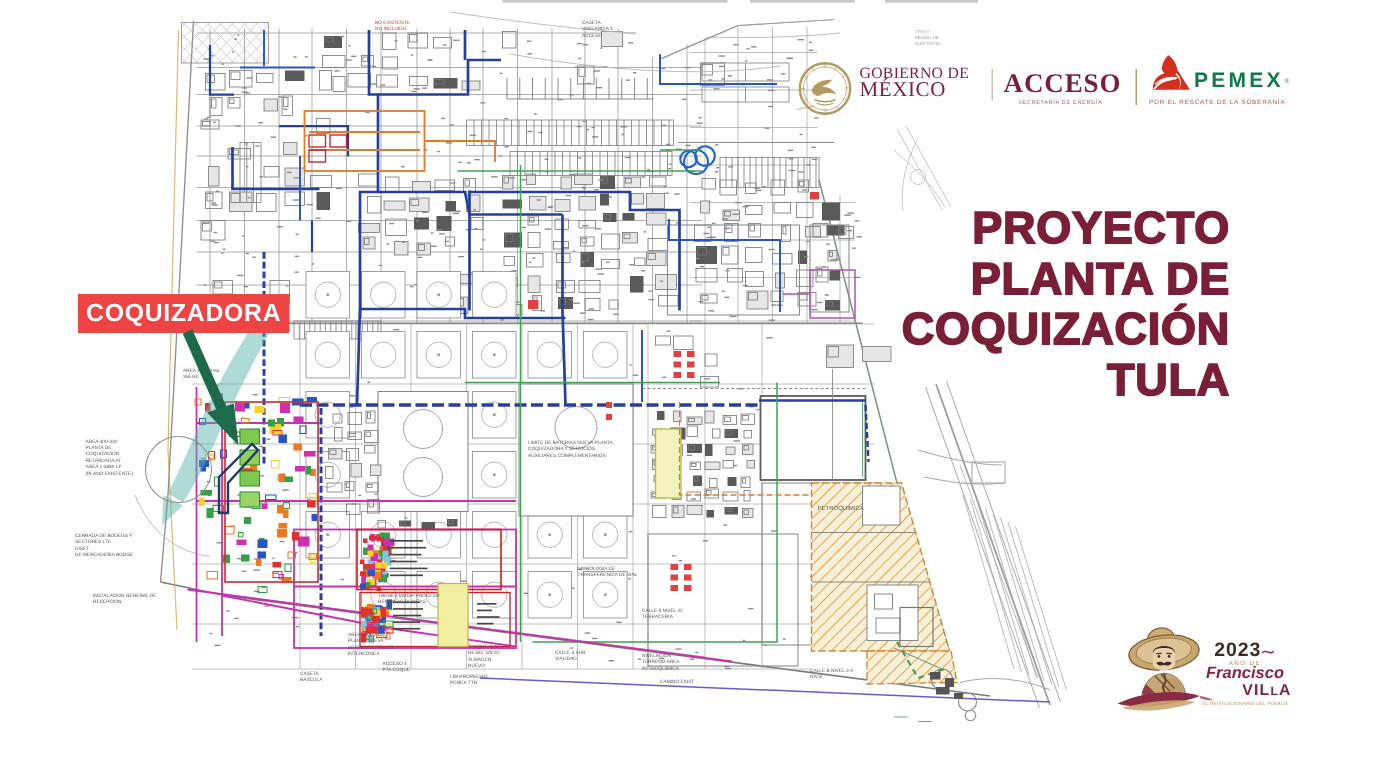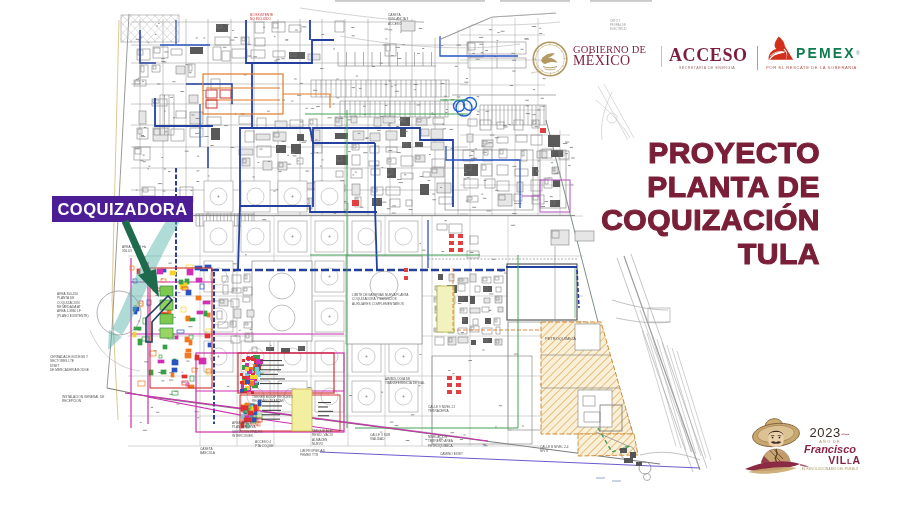--- a/index.html
+++ b/index.html
@@ -1640,21 +1640,21 @@
       <text x="200" y="454.3">BASCULA</text>
     </g>
 
 <g fill="#c9c9c9">
       <rect x="335" y="0" width="150" height="1.8"></rect>
       <rect x="500" y="0" width="70" height="1.8"></rect>
       <rect x="590" y="0" width="62" height="1.8"></rect>
     </g>
 </svg>
 
-<div class="abs" style="left:52px;top:196px;width:141px;height:26px;background:#4c1d95;color:#fff;font-weight:bold;font-size:16.5px;letter-spacing:0.5px;text-align:center;line-height:26px;">COQUIZADORA</div>
+<div class="abs" style="left:52px;top:196px;width:141px;height:26px;background:#ef4444;color:#fff;font-weight:bold;font-size:16.5px;letter-spacing:0.5px;text-align:center;line-height:26px;">COQUIZADORA</div>
 
 <svg class="abs" style="left:100px;top:215px" width="90" height="100" viewBox="0 0 90 100">
 <path d="M25,6 L48,58" stroke="#1e6a4d" stroke-width="7" fill="none"></path>
 <path d="M38,60 L56,54 L59,82 Z" fill="#1e6a4d"></path>
 </svg>
 
 <svg class="abs" style="left:531px;top:40px" width="38" height="38" viewBox="0 0 38 38">
 <circle cx="19" cy="19" r="16.8" fill="none" stroke="#b29a62" stroke-width="1.6"></circle>
 <circle cx="19" cy="19" r="14.4" fill="none" stroke="#b29a62" stroke-width="0.5"></circle>
 <g stroke="#b29a62" stroke-width="0.5">
@@ -1721,18 +1721,18 @@
 <path d="M43,40 C47,43 50,48 51,54 L39,54 C38,49 38,44 39,41 Z" fill="#c2996a"></path>
 <path d="M24,44 L36,56 L30,58 L21,50 Z" fill="#8a2a44" opacity="0.85"></path>
 <path d="M34,37.5 L43,47 M30,38.5 L40,49" stroke="#6e5233" stroke-width="1" fill="none"></path>
 <path d="M36,37 L37.2,42 L35.2,46 L36.5,50 L35.5,54" stroke="#5e4426" stroke-width="1.4" fill="none"></path>
 <path d="M5,57 C22,49 45,47 60,52 C44,58 19,61.5 5,57 Z" fill="#8a2a44"></path>
 <path d="M8,60 C24,55.5 46,53.5 57,56 C42,61.5 22,63.5 8,60 Z" fill="#c9a96f" opacity="0.9"></path>
 <path d="M60,52 C64,52.5 67,53.5 69,55 C66,55 63,54.5 60,53.5 Z" fill="#8a2a44" opacity="0.7"></path>
 </svg>
 
 <div class="abs" style="left:799px;top:425px;width:62px;text-align:center;">
-<div style="color:#3d2c24;font-weight:normal;font-size:13px;letter-spacing:0.6px;">2023<span style="color:#8a2a44;font-size:9px;">⁓</span></div>
+<div style="color:#3d2c24;font-weight:bold;font-size:13px;letter-spacing:0.6px;">2023<span style="color:#8a2a44;font-size:9px;">⁓</span></div>
 <div style="color:#a8905a;font-size:4px;letter-spacing:1px;margin-top:-1px;">AÑO DE</div>
 <div style="color:#8a2344;font-family:Liberation Sans, sans-serif;font-style:italic;font-weight:bold;font-size:11px;margin-top:-1px;text-align:center;">Francisco</div>
 <div style="color:#7e2340;font-weight:bold;font-size:10.5px;letter-spacing:0.8px;margin-top:-1px;text-align:right;">VIL<span style="font-size:8px;">L</span>A</div>
 <div style="color:#a8905a;font-size:3px;letter-spacing:0.2px;margin-top:1px;white-space:nowrap;">EL REVOLUCIONARIO DEL PUEBLO</div>
 </div>
 
 </body></html>

